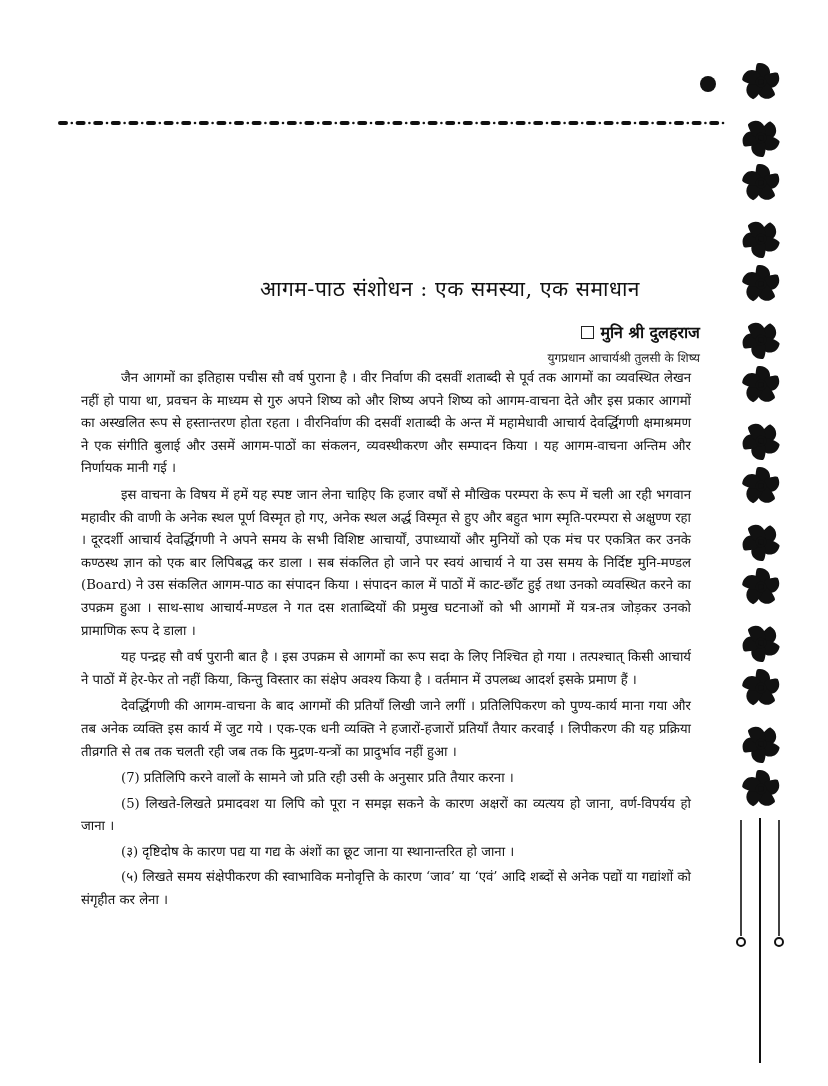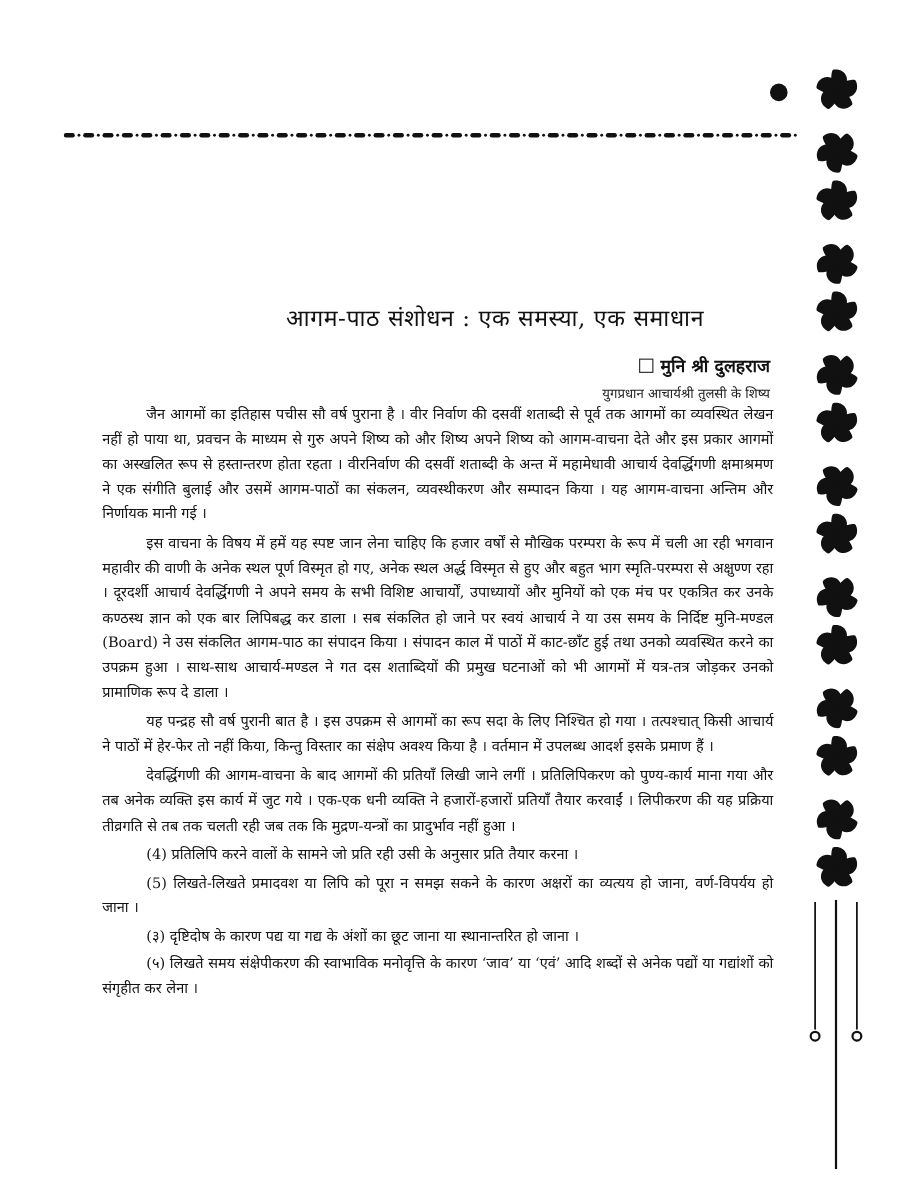--- a/index.html
+++ b/index.html
@@ -18,21 +18,21 @@
   .stems { position: absolute; left: 730px; top: 818px; width: 60px; height: 245px; }
 
   .title-block { position: absolute; left: 200px; top: 276px; width: 500px; text-align: right; }
   .title { font-size: 21px; font-weight: normal; letter-spacing: 0.5px; line-height: 26px; text-align: center; }
   .author { font-size: 16px; font-weight: bold; margin-top: 20px; line-height: 22px; }
   .author .box { display: inline-block; width: 11px; height: 11px; border: 1.5px solid #222;
                  margin-right: 6px; vertical-align: -1px; }
   .affil { font-size: 12px; margin-top: 6px; color: #222; line-height: 16px; }
 
   .body-text { position: absolute; left: 81px; top: 367px; width: 610px;
-               font-size: 13.2px; line-height: 22.6px; text-align: justify; margin-left: 12px; }
+               font-size: 13.2px; line-height: 22.6px; text-align: justify; }
   .body-text p { margin: 0 0 4px 0; text-indent: 40px; }
   .body-text p.item { margin: 0 0 3px 0; }
 
   .footer { position: absolute; left: 0; top: 1062px; width: 684px; height: 14px;
             font-family: "Liberation Sans", sans-serif; font-size: 9.5px; color: #777; margin-top: 36px; }
   .footer .l { position: absolute; left: 6px; }
   .footer .c { position: absolute; left: 0; width: 828px; text-align: right; }
   .footer .r { position: absolute; right: 6px; }
 </style>
 </head>
@@ -260,21 +260,21 @@
       <span class="box"></span><span>मुनि श्री दुलहराज</span>
     </div>
     <div class="affil">युगप्रधान आचार्यश्री तुलसी के शिष्य</div>
   </div>
 
   <div class="body-text">
     <p>जैन आगमों का इतिहास पचीस सौ वर्ष पुराना है । वीर निर्वाण की दसवीं शताब्दी से पूर्व तक आगमों का व्यवस्थित लेखन नहीं हो पाया था, प्रवचन के माध्यम से गुरु अपने शिष्य को और शिष्य अपने शिष्य को आगम-वाचना देते और इस प्रकार आगमों का अस्खलित रूप से हस्तान्तरण होता रहता । वीरनिर्वाण की दसवीं शताब्दी के अन्त में महामेधावी आचार्य देवर्द्धिगणी क्षमाश्रमण ने एक संगीति बुलाई और उसमें आगम-पाठों का संकलन, व्यवस्थीकरण और सम्पादन किया । यह आगम-वाचना अन्तिम और निर्णायक मानी गई ।</p>
     <p>इस वाचना के विषय में हमें यह स्पष्ट जान लेना चाहिए कि हजार वर्षों से मौखिक परम्परा के रूप में चली आ रही भगवान महावीर की वाणी के अनेक स्थल पूर्ण विस्मृत हो गए, अनेक स्थल अर्द्ध विस्मृत से हुए और बहुत भाग स्मृति-परम्परा से अक्षुण्ण रहा । दूरदर्शी आचार्य देवर्द्धिगणी ने अपने समय के सभी विशिष्ट आचार्यों, उपाध्यायों और मुनियों को एक मंच पर एकत्रित कर उनके कण्ठस्थ ज्ञान को एक बार लिपिबद्ध कर डाला । सब संकलित हो जाने पर स्वयं आचार्य ने या उस समय के निर्दिष्ट मुनि-मण्डल (Board) ने उस संकलित आगम-पाठ का संपादन किया । संपादन काल में पाठों में काट-छाँट हुई तथा उनको व्यवस्थित करने का उपक्रम हुआ । साथ-साथ आचार्य-मण्डल ने गत दस शताब्दियों की प्रमुख घटनाओं को भी आगमों में यत्र-तत्र जोड़कर उनको प्रामाणिक रूप दे डाला ।</p>
     <p>यह पन्द्रह सौ वर्ष पुरानी बात है । इस उपक्रम से आगमों का रूप सदा के लिए निश्चित हो गया । तत्पश्चात् किसी आचार्य ने पाठों में हेर-फेर तो नहीं किया, किन्तु विस्तार का संक्षेप अवश्य किया है । वर्तमान में उपलब्ध आदर्श इसके प्रमाण हैं ।</p>
     <p>देवर्द्धिगणी की आगम-वाचना के बाद आगमों की प्रतियाँ लिखी जाने लगीं । प्रतिलिपिकरण को पुण्य-कार्य माना गया और तब अनेक व्यक्ति इस कार्य में जुट गये । एक-एक धनी व्यक्ति ने हजारों-हजारों प्रतियाँ तैयार करवाईं । लिपीकरण की यह प्रक्रिया तीव्रगति से तब तक चलती रही जब तक कि मुद्रण-यन्त्रों का प्रादुर्भाव नहीं हुआ ।</p>
-    <p class="item">(4) प्रतिलिपि करने वालों के सामने जो प्रति रही उसी के अनुसार प्रति तैयार करना ।</p>
+    <p class="item">(7) प्रतिलिपि करने वालों के सामने जो प्रति रही उसी के अनुसार प्रति तैयार करना ।</p>
     <p class="item">(5) लिखते-लिखते प्रमादवश या लिपि को पूरा न समझ सकने के कारण अक्षरों का व्यत्यय हो जाना, वर्ण-विपर्यय हो जाना ।</p>
     <p class="item">(३) दृष्टिदोष के कारण पद्य या गद्य के अंशों का छूट जाना या स्थानान्तरित हो जाना ।</p>
     <p class="item">(५) लिखते समय संक्षेपीकरण की स्वाभाविक मनोवृत्ति के कारण ‘जाव’ या ‘एवं’ आदि शब्दों से अनेक पद्यों या गद्यांशों को संगृहीत कर लेना ।</p>
   </div>
 
   <div class="footer">
     <span class="l">Jain Education International</span>
     <span class="c">For Private &amp; Personal Use Only</span>
     <a class="r">www.jainelibrary.org</a>
   </div>

